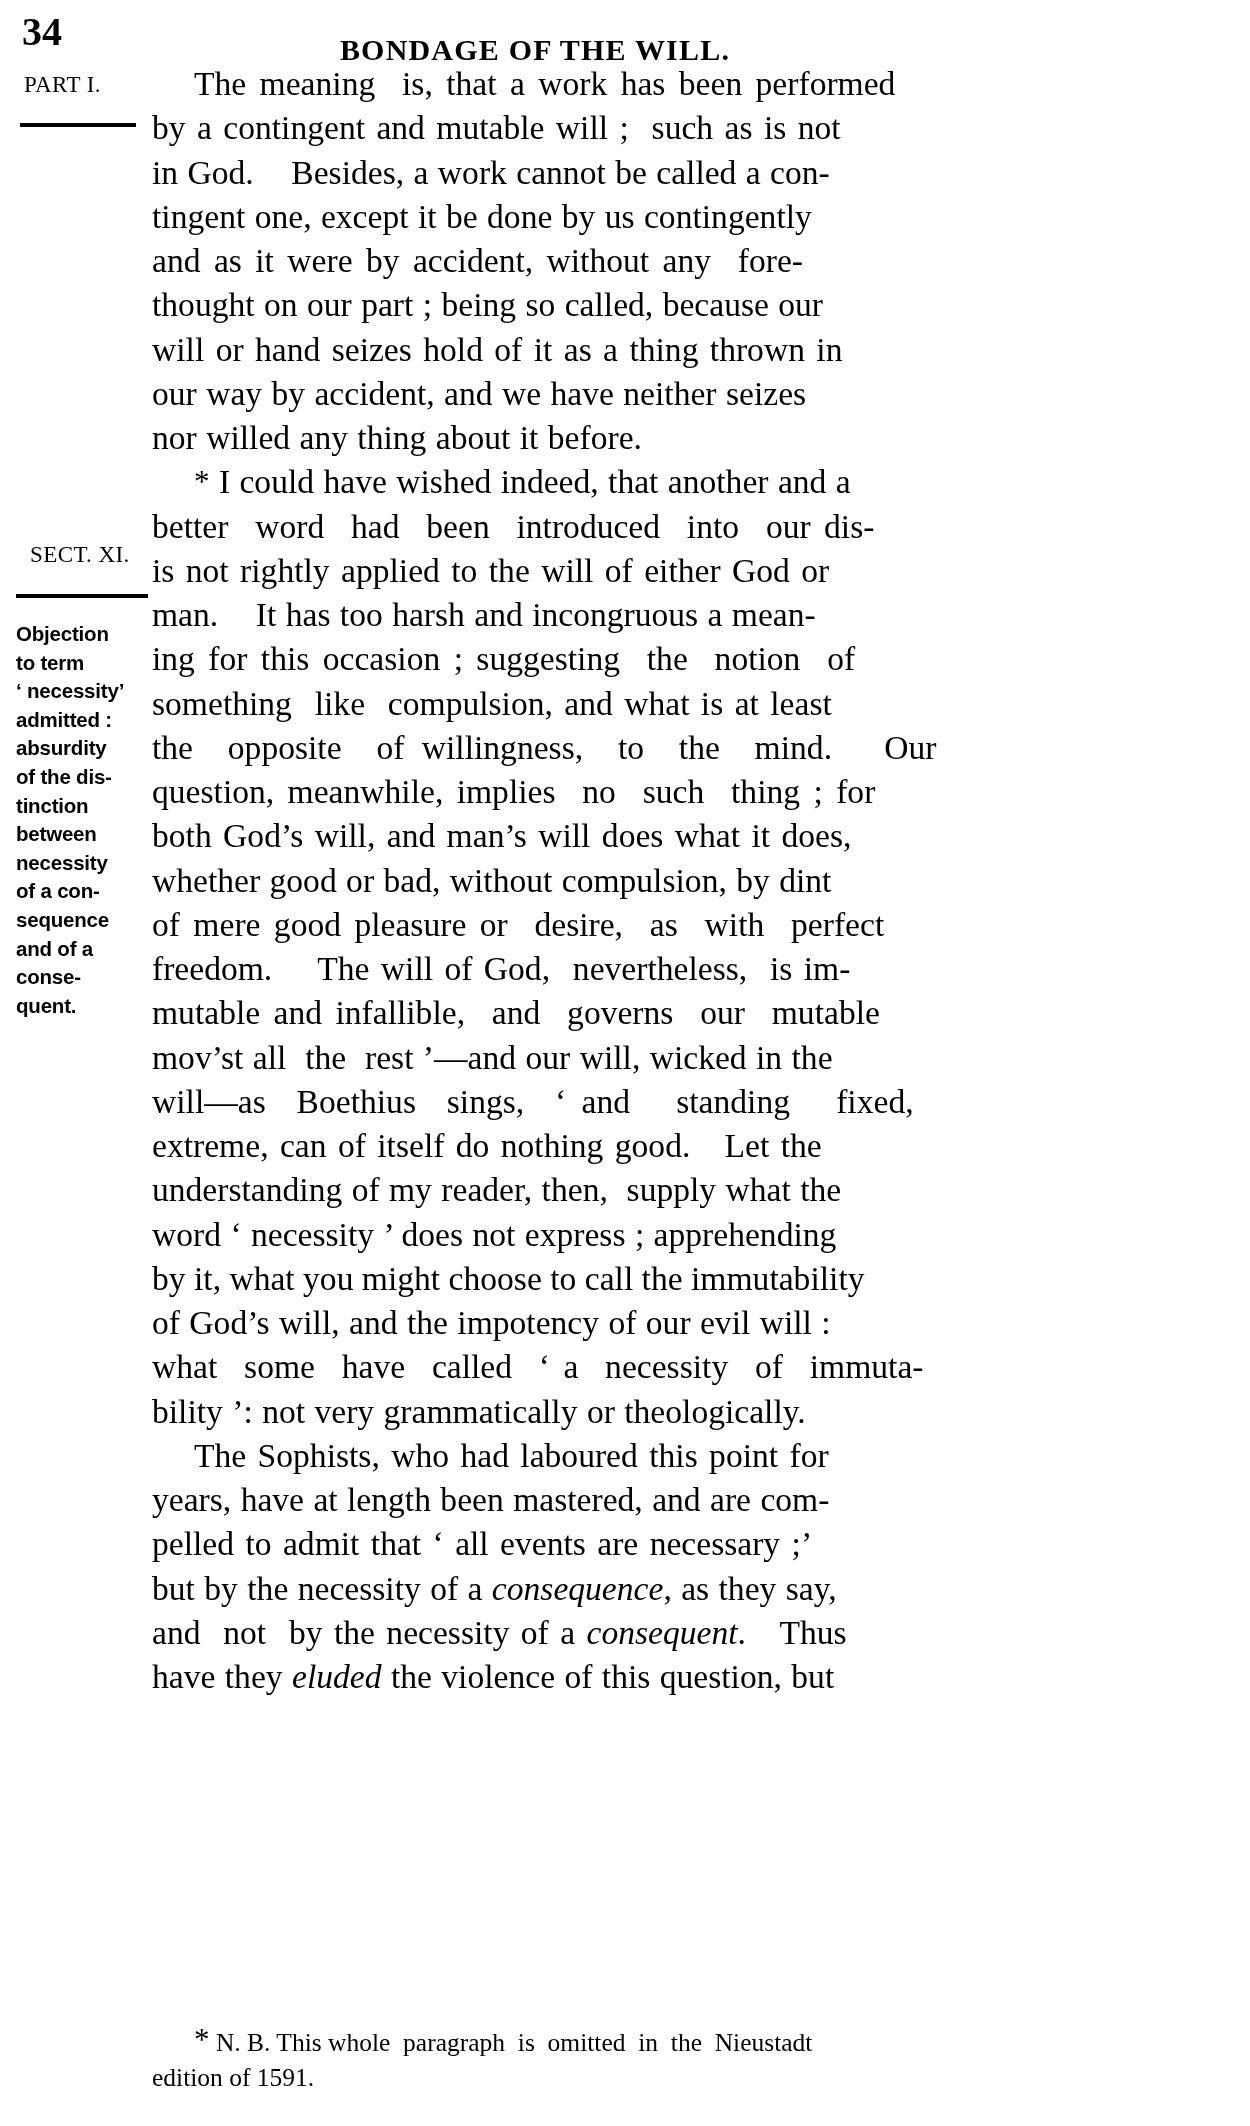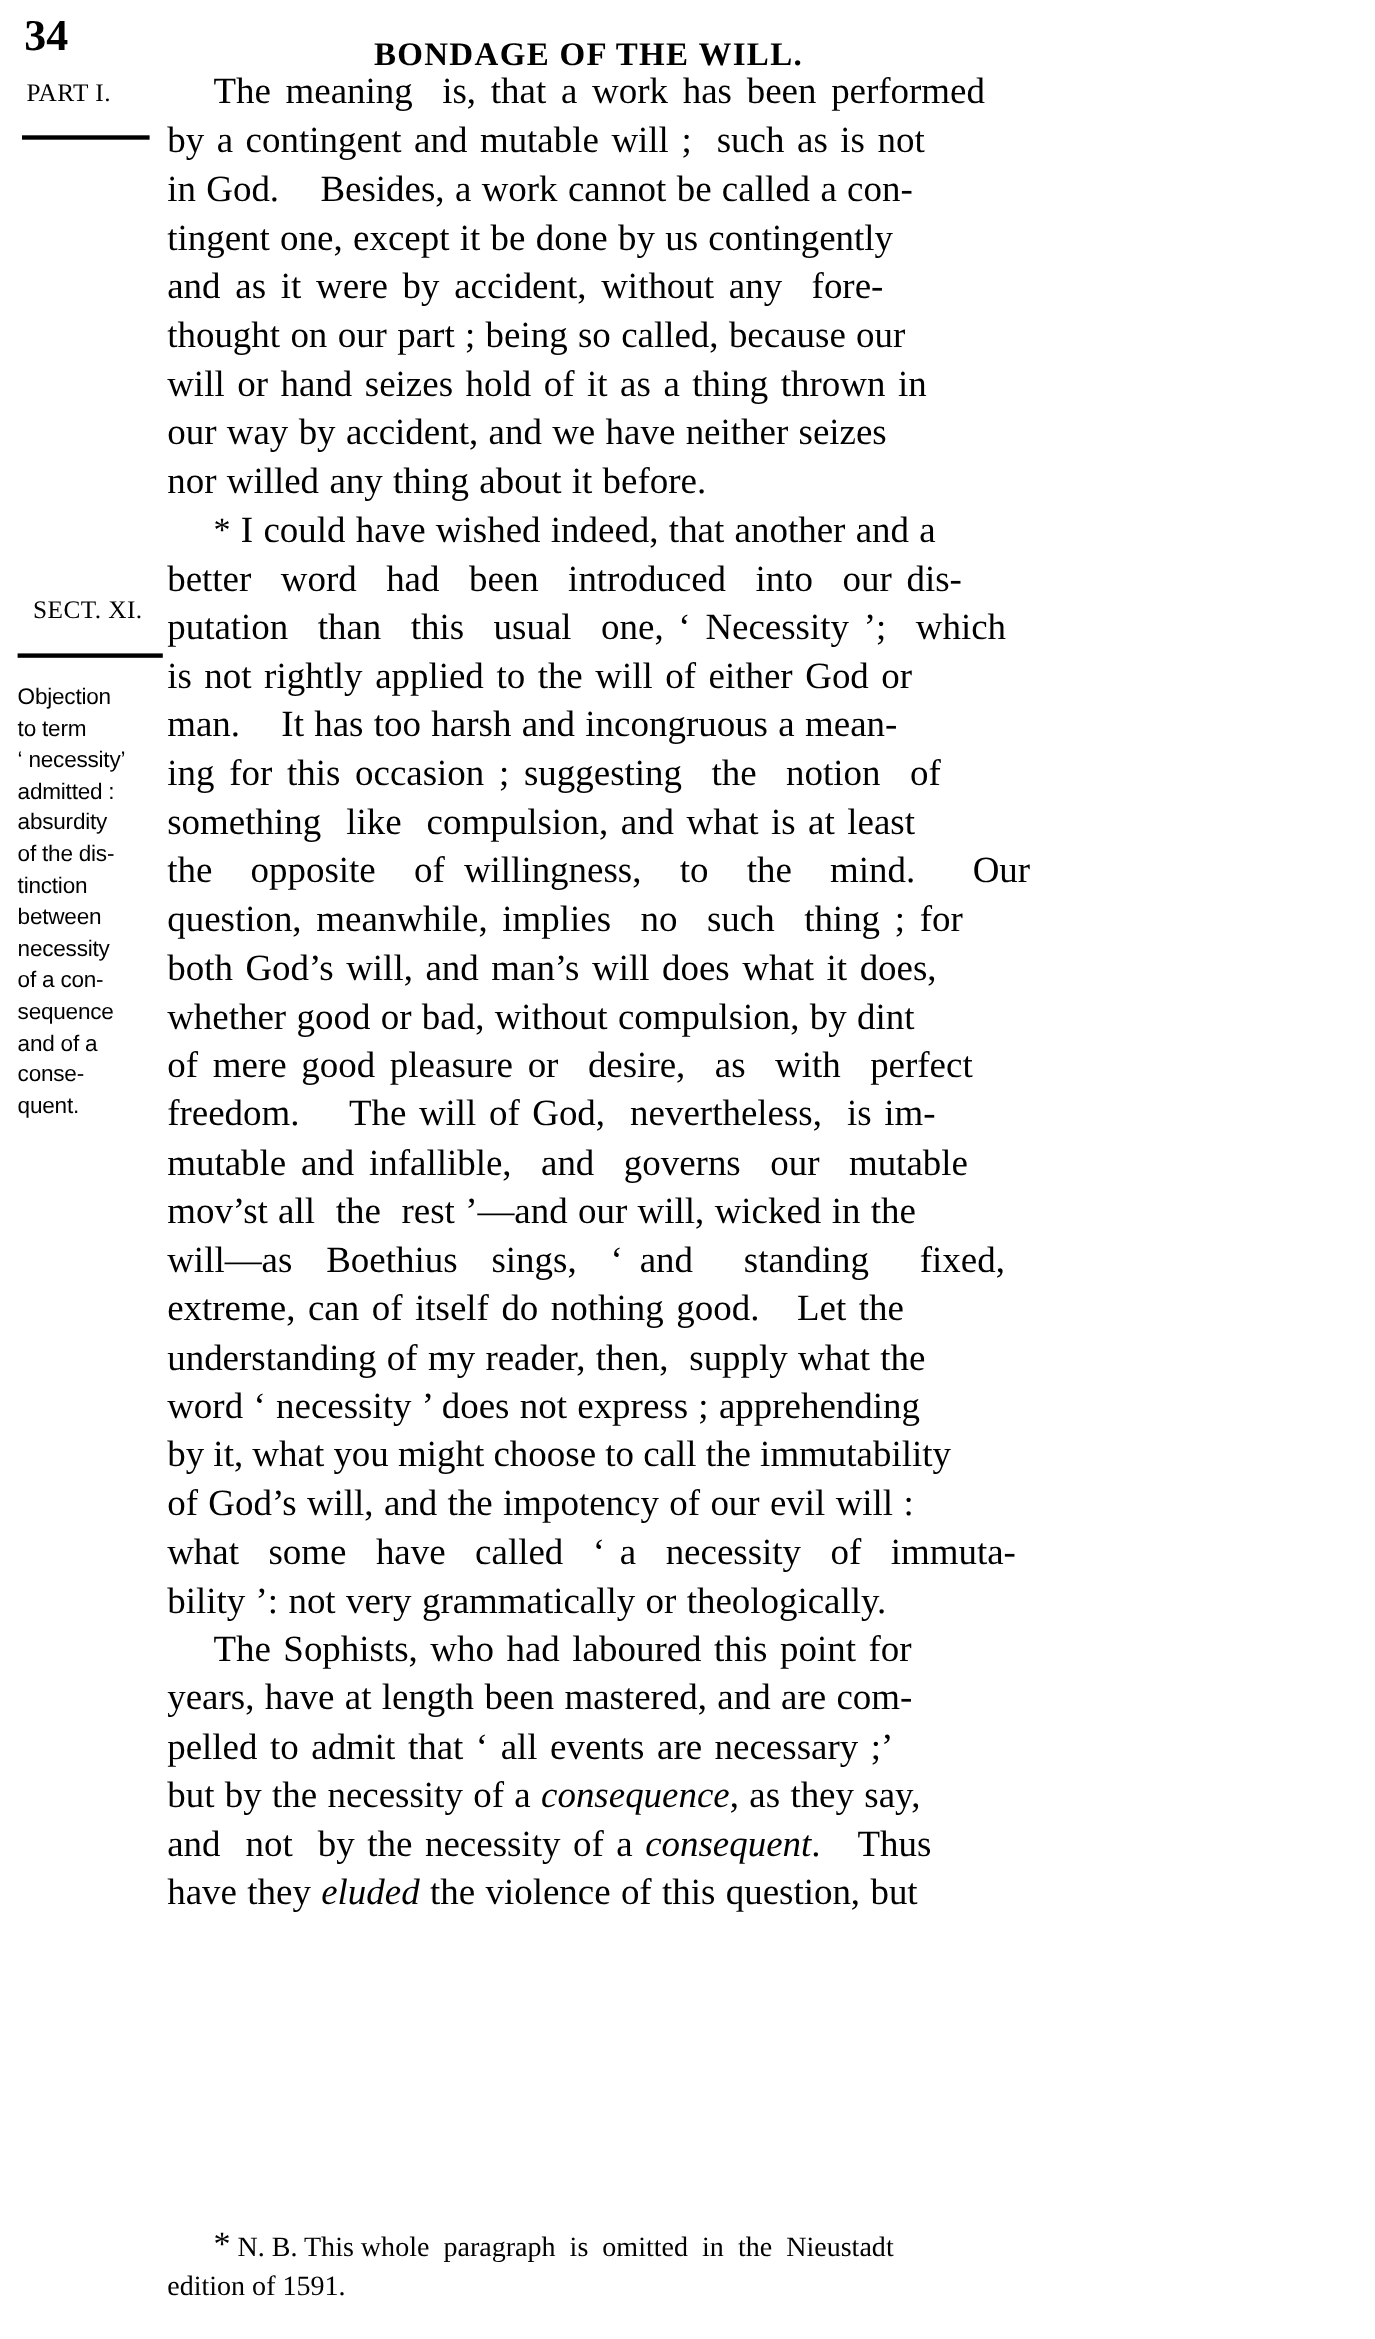--- a/index.html
+++ b/index.html
@@ -79,21 +79,21 @@
   }
   .side-rule.r1 { left: 20px; top: 123px; width: 116px; }
   .side-rule.r2 { left: 16px; top: 594px; width: 132px; }
 
   .margin-note {
     position: absolute;
     left: 16px;
     top: 620px;
     width: 150px;
     font-family: "Liberation Sans", "DejaVu Sans", sans-serif;
-    font-weight: normal;
+    font-weight: bold;
     font-size: 20.5px;
     line-height: 28.6px;
     letter-spacing: -0.2px;
   }
   .margin-note .ln { display: block; white-space: nowrap; }
 
   
   .body-col {
     position: absolute;
     left: 152px;
@@ -173,21 +173,20 @@
       <span class="tline j2">by a contingent and mutable will ;&nbsp; such as is not</span>
       <span class="tline j1">in God.&nbsp;&nbsp;&nbsp; Besides, a work cannot be called a con-</span>
       <span class="tline j1">tingent one, except it be done by us contingently</span>
       <span class="tline j3">and as it were by accident, without any&nbsp; fore-</span>
       <span class="tline j1">thought on our part ; being so called, because our</span>
       <span class="tline j2">will or hand seizes hold of it as a thing thrown in</span>
       <span class="tline j1">our way by accident, and we have neither seizes</span>
       <span class="tline j1">nor willed any thing about it before.</span>
       <span class="tline j1 indent"><span class="ast">*</span> I could have wished indeed, that another and a</span>
       <span class="tline j3">better&nbsp; word&nbsp; had&nbsp; been&nbsp; introduced&nbsp; into&nbsp; our dis-</span>
-      <span class="tline j3">putation&nbsp; than&nbsp; this&nbsp; usual&nbsp; one, ‘ Necessity ’;&nbsp; which</span>
       <span class="tline j2">is not rightly applied to the will of either God or</span>
       <span class="tline j1">man.&nbsp;&nbsp;&nbsp; It has too harsh and incongruous a mean-</span>
       <span class="tline j3">ing for this occasion ; suggesting&nbsp; the&nbsp; notion&nbsp; of</span>
       <span class="tline j2">something&nbsp; like&nbsp; compulsion, and what is at least</span>
       <span class="tline j5">the&nbsp; opposite&nbsp; of willingness,&nbsp; to&nbsp; the&nbsp; mind.&nbsp;&nbsp; Our</span>
       <span class="tline j3">question, meanwhile, implies&nbsp; no&nbsp; such&nbsp; thing ; for</span>
       <span class="tline j2">both God’s will, and man’s will does what it does,</span>
       <span class="tline j1">whether good or bad, without compulsion, by dint</span>
       <span class="tline j3">of mere good pleasure or&nbsp; desire,&nbsp; as&nbsp; with&nbsp; perfect</span>
       <span class="tline j2">freedom.&nbsp;&nbsp;&nbsp; The will of God,&nbsp; nevertheless,&nbsp; is im-</span>

